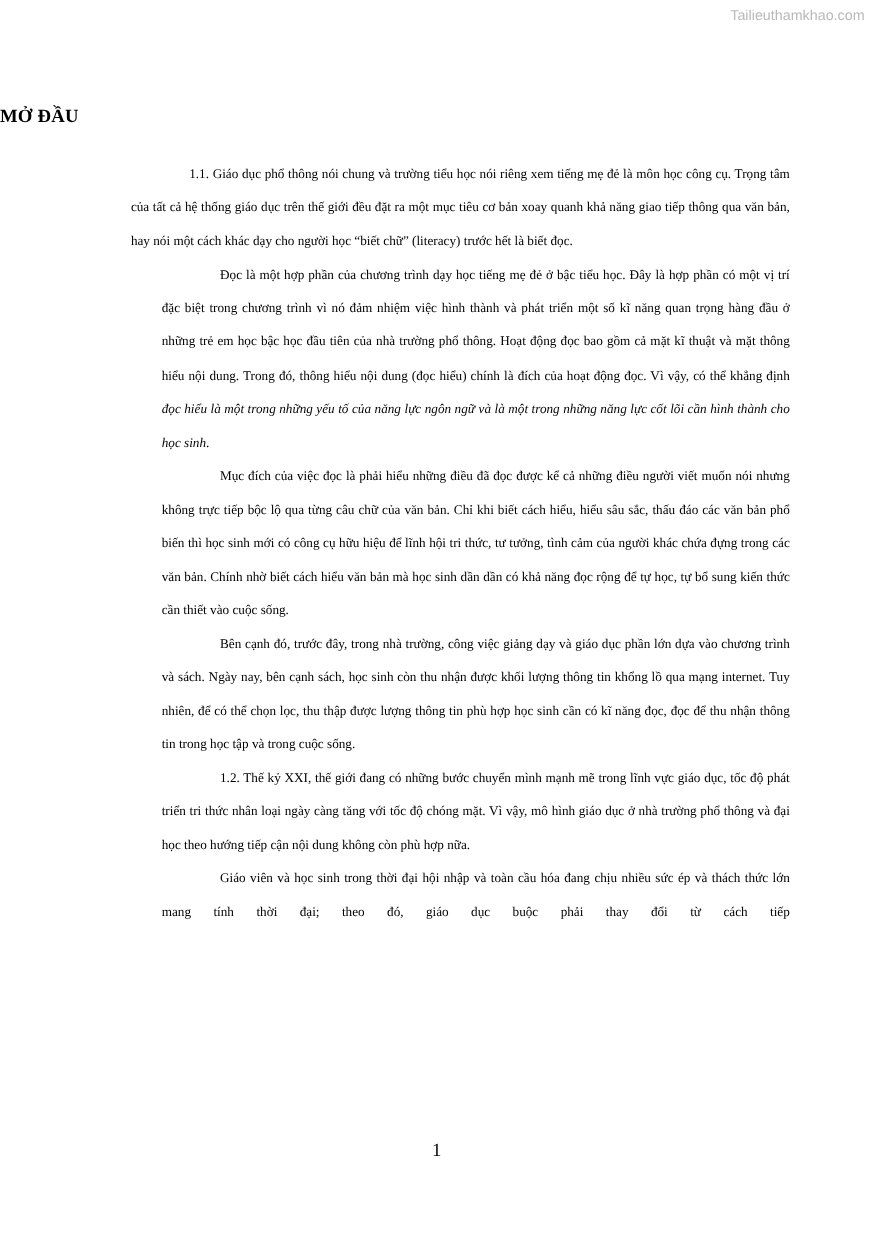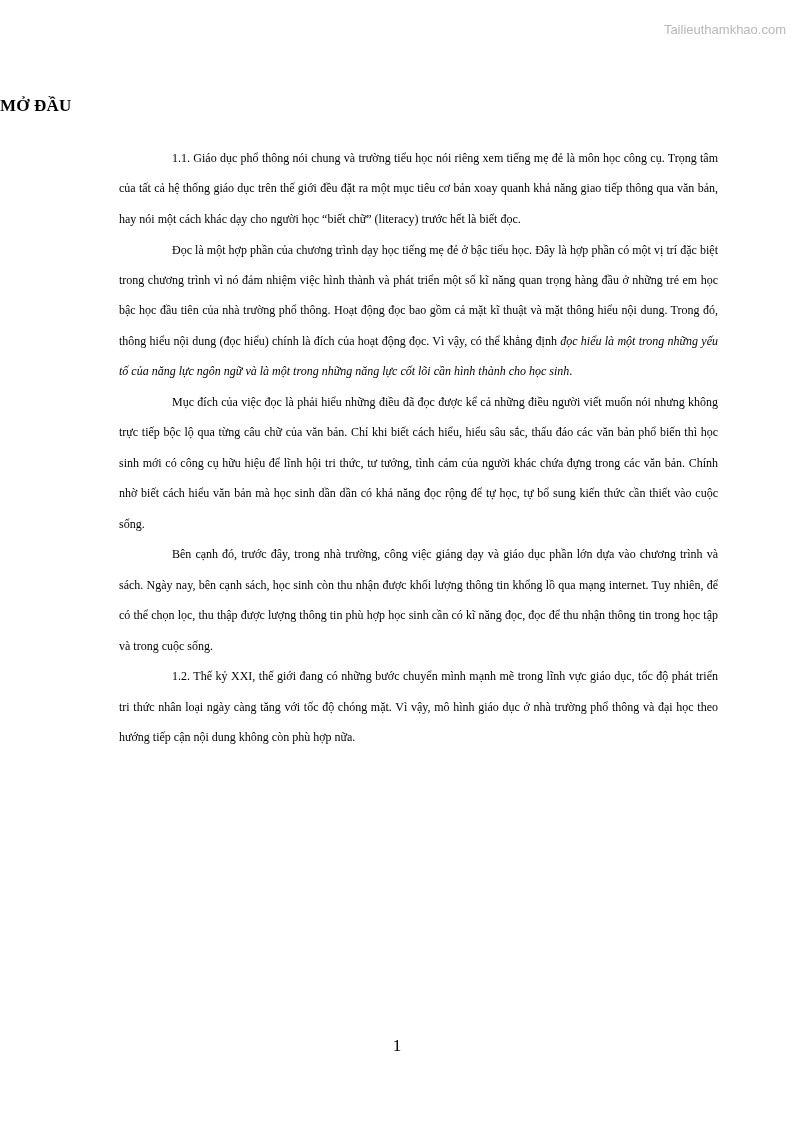--- a/index.html
+++ b/index.html
@@ -10,21 +10,21 @@
     body {
       width: 794px;
       height: 1123px;
       position: relative;
       overflow: hidden;
       font-family: "Liberation Serif", "DejaVu Serif", serif;
       color: #000;
     }
     .watermark {
       position: absolute;
-      top: 22px;
+      top: 6px;
       right: 8px;
       font-family: "Liberation Sans", "DejaVu Sans", sans-serif;
       font-size: 13px;
       color: #b8b8b8;
     }
     .page-title {
       position: absolute;
       top: 96px;
       left: 0;
       width: 794px;
@@ -45,21 +45,21 @@
       line-height: 30px;
       margin: 0;
     }
     p.para {
       margin: 0;
       font-size: 12px;
       line-height: 30.4px;
       text-align: justify;
       text-indent: 53px;
     }
-    p.para + p.para { margin-top: 0.4px; }
+    p.para + p.para { margin-top: 0.4px; margin-left: 28px; }
     .italic { font-style: italic; }
     .page-number {
       position: absolute;
       top: 1036px;
       left: 0;
       width: 794px;
       text-align: center;
       font-size: 17px;
     }
   </style>
@@ -75,15 +75,16 @@
   <p class="para">1.1. Giáo dục phổ thông nói chung và trường tiểu học nói riêng xem tiếng mẹ đẻ là môn học công cụ. Trọng tâm của tất cả hệ thống giáo dục trên thế giới đều đặt ra một mục tiêu cơ bản xoay quanh khả năng giao tiếp thông qua văn bản, hay nói một cách khác dạy cho người học “biết chữ” (literacy) trước hết là biết đọc.</p>
 
   <p class="para"><span>Đọc là một hợp phần của chương trình dạy học tiếng mẹ đẻ ở bậc tiểu học. Đây là hợp phần có một vị trí đặc biệt trong chương trình vì nó đảm nhiệm việc hình thành và phát triển một số kĩ năng quan trọng hàng đầu ở những trẻ em học bậc học đầu tiên của nhà trường phổ thông. Hoạt động đọc bao gồm cả mặt kĩ thuật và mặt thông hiểu nội dung. Trong đó, thông hiểu nội dung (đọc hiểu) chính là đích của hoạt động đọc. Vì vậy, có thể khẳng định </span><span class="italic">đọc hiểu là một trong những yếu tố của năng lực ngôn ngữ và là một trong những năng lực cốt lõi cần hình thành cho học sinh</span><span>.</span></p>
 
   <p class="para">Mục đích của việc đọc là phải hiểu những điều đã đọc được kể cả những điều người viết muốn nói nhưng không trực tiếp bộc lộ qua từng câu chữ của văn bản. Chỉ khi biết cách hiểu, hiểu sâu sắc, thấu đáo các văn bản phổ biến thì học sinh mới có công cụ hữu hiệu để lĩnh hội tri thức, tư tưởng, tình cảm của người khác chứa đựng trong các văn bản. Chính nhờ biết cách hiểu văn bản mà học sinh dần dần có khả năng đọc rộng để tự học, tự bổ sung kiến thức cần thiết vào cuộc sống.</p>
 
   <p class="para">Bên cạnh đó, trước đây, trong nhà trường, công việc giảng dạy và giáo dục phần lớn dựa vào chương trình và sách. Ngày nay, bên cạnh sách, học sinh còn thu nhận được khối lượng thông tin khổng lồ qua mạng internet. Tuy nhiên, để có thể chọn lọc, thu thập được lượng thông tin phù hợp học sinh cần có kĩ năng đọc, đọc để thu nhận thông tin trong học tập và trong cuộc sống.</p>
 
   <p class="para">1.2. Thế kỷ XXI, thế giới đang có những bước chuyển mình mạnh mẽ trong lĩnh vực giáo dục, tốc độ phát triển tri thức nhân loại ngày càng tăng với tốc độ chóng mặt. Vì vậy, mô hình giáo dục ở nhà trường phổ thông và đại học theo hướng tiếp cận nội dung không còn phù hợp nữa.</p>
 
+  <p class="para" style="text-align-last: justify;">Giáo viên và học sinh trong thời đại hội nhập và toàn cầu hóa đang chịu nhiều sức ép và thách thức lớn mang tính thời đại; theo đó, giáo dục buộc phải thay đổi từ cách tiếp</p>
 </div>
 
 <div class="page-number">1</div>
 
 </body></html>

